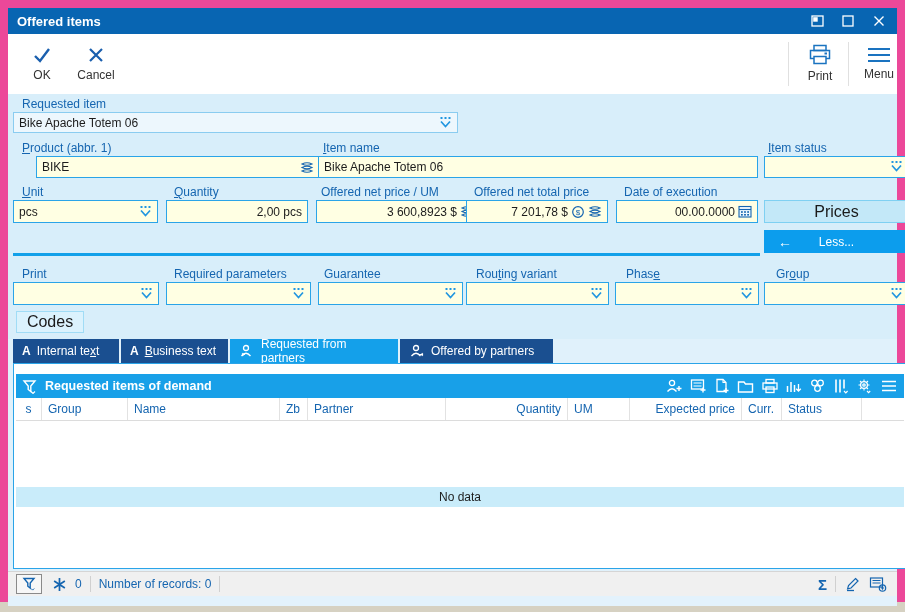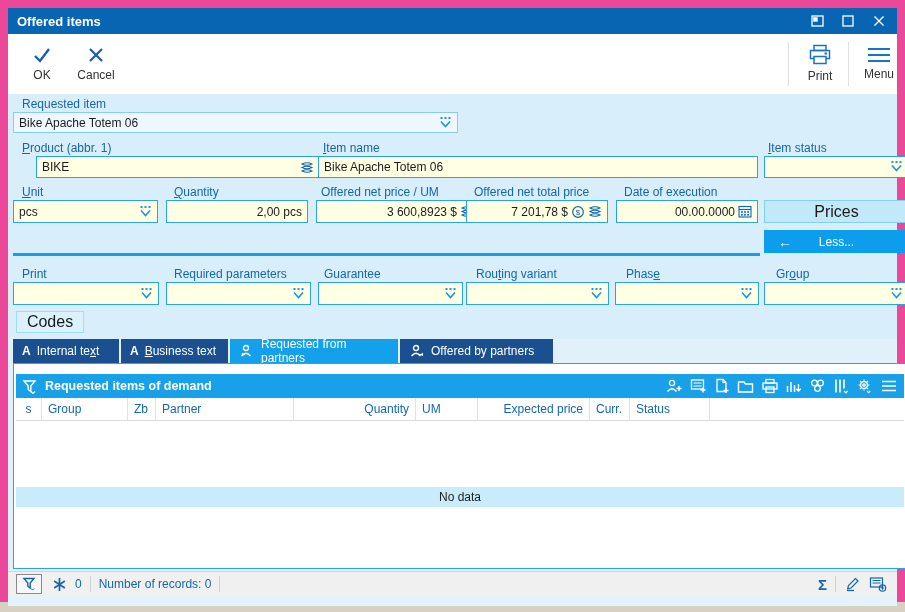--- a/index.html
+++ b/index.html
@@ -462,20 +462,21 @@
                 <svg width="18" height="14" viewBox="0 0 18 14" stroke="#fff" stroke-width="1.7">
                   <path d="M2 2.5 h14 M2 7 h14 M2 11.5 h14"></path>
                 </svg>
               </span>
         </span>
       </div>
 
       <div class="thead">
         <div class="th c" style="width:26px;">s</div>
         <div class="th" style="width:86px;">Group</div>
+        <div class="th" style="width:152px;">Name</div>
         <div class="th" style="width:28px;">Zb</div>
         <div class="th" style="width:138px;">Partner</div>
         <div class="th r" style="width:122px;">Quantity</div>
         <div class="th" style="width:62px;">UM</div>
         <div class="th r" style="width:112px;">Expected price</div>
         <div class="th" style="width:40px;">Curr.</div>
         <div class="th" style="width:80px;">Status</div>
         <div class="th" style="flex:1;border-right:none;"></div>
       </div>
 

